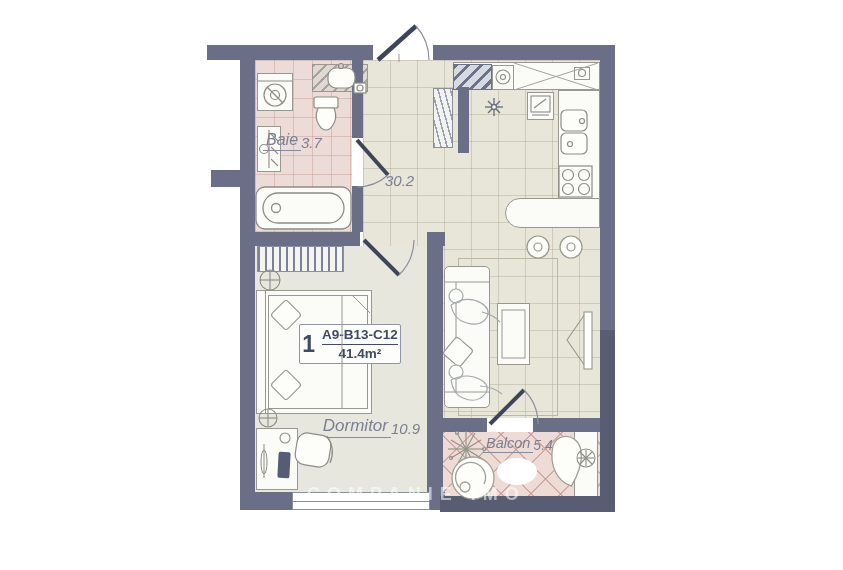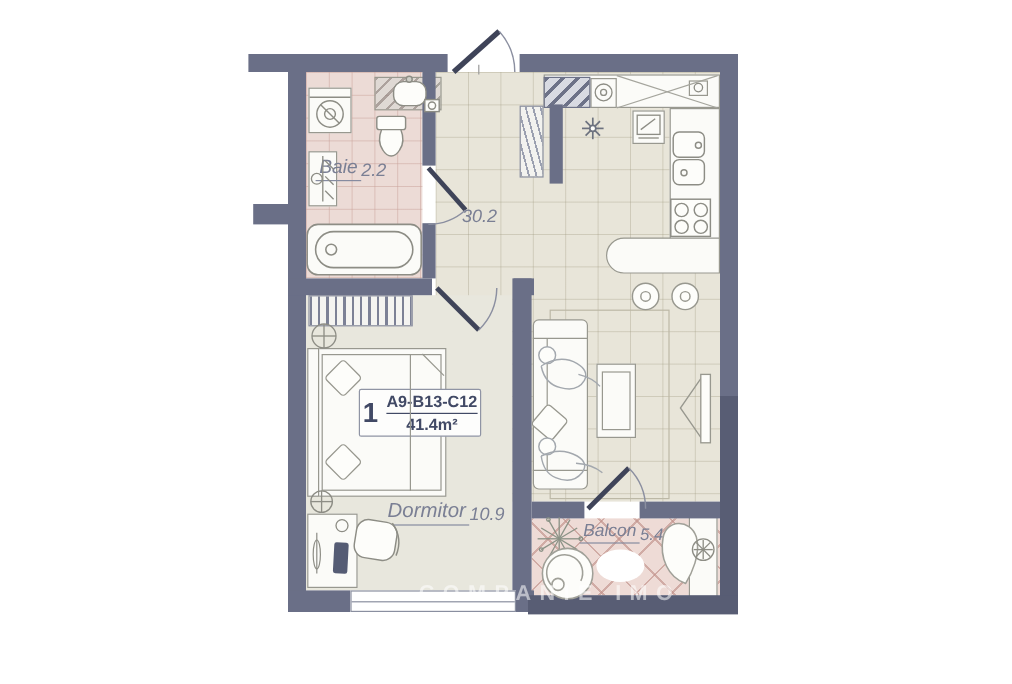--- a/index.html
+++ b/index.html
@@ -105,26 +105,26 @@
   <div class="abs wall" style="left:443px;top:418px;width:44px;height:14px;"></div>
   <div class="abs wall" style="left:533px;top:418px;width:67px;height:14px;"></div>
   <div class="abs wall" style="left:458px;top:87px;width:11px;height:66px;"></div>
 
   <div class="abs window" style="left:292px;top:492px;width:138px;height:18px;">
     <div class="pane"></div>
   </div>
 
   <div class="abs room-label" style="left:263px;top:131px;width:100px;">
     <span class="rname">Baie</span>
-    <span class="rarea">2.2</span>
+    <span class="rarea">3.7</span>
   </div>
   <div class="abs room-label" style="left:385px;top:170px;width:175px;">
     <span class="rarea">30.2</span>
   </div>
-  <div class="abs room-label" style="left:320px;top:416px;width:100px;">
+  <div class="abs room-label" style="left:320px;top:416px;width:100px;justify-content:center;">
     <span class="rname" style="font-size:17px;">Dormitor</span>
     <span class="rarea">10.9</span>
   </div>
   <div class="abs pill" style="left:497px;top:458px;width:40px;height:27px;"></div>
   <div class="abs room-label" style="left:483px;top:435px;width:70px;align-items:flex-end;">
     <span class="rname" style="font-size:14.5px;">Balcon</span>
     <span class="rarea" style="font-size:14px;">5.4</span>
   </div>
 
   <div class="abs unit-box" style="left:299px;top:324px;width:102px;height:40px;">
@@ -303,15 +303,15 @@
     <path d="M0,-16 C10,-28 28,-18 24,-2 C20,12 4,22 -4,26 C-14,14 -11,-4 0,-16 Z" transform="translate(561,462) rotate(-32)" fill="#fdfdfa" stroke="#a0a098" stroke-width="1.3"></path>
     <g stroke="#8d8d85" stroke-width="1.1" fill="none">
       <circle cx="586" cy="458" r="9"></circle>
       <line x1="578" y1="458" x2="594" y2="458"></line>
         <line x1="586" y1="450" x2="586" y2="466"></line>
       <line x1="580" y1="452" x2="592" y2="464"></line>
         <line x1="580" y1="464" x2="592" y2="452"></line>
     </g>
   </svg>
 
-  <div class="abs wm wm2" style="left:307px;top:484px;margin-left:42px;">COMPANIE IMO</div>
+  <div class="abs wm wm2" style="left:307px;top:484px;">COMPANIE IMO</div>
 
 </div>
 
 </body></html>

